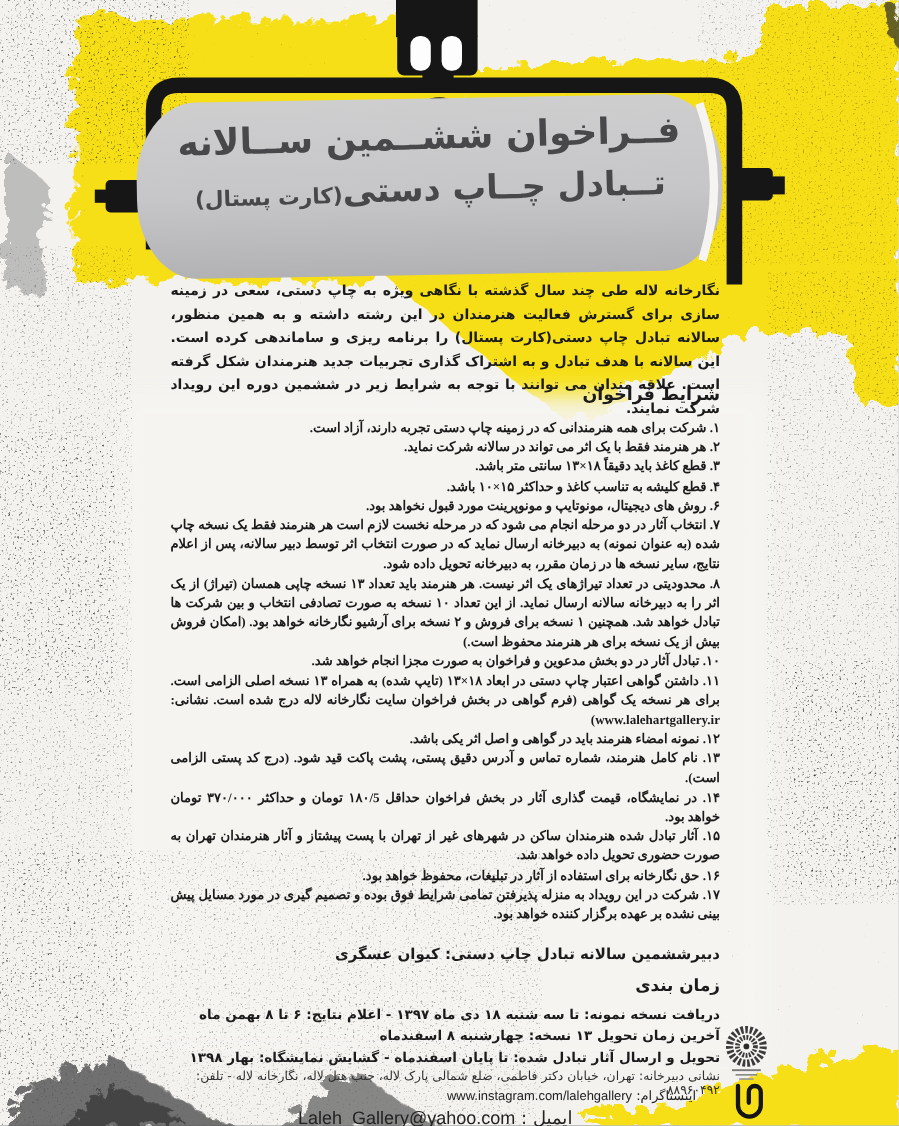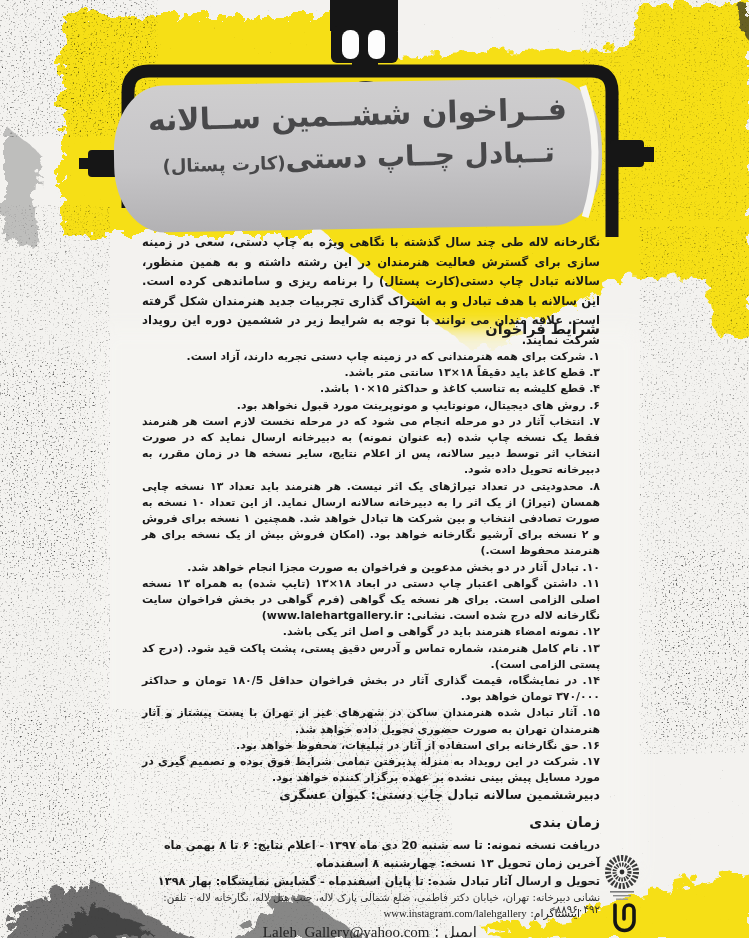--- a/index.html
+++ b/index.html
@@ -14,28 +14,28 @@
   .title-block{left:128px;top:97px;width:460px;text-align:center;color:#48484a;
     transform:rotate(-1.6deg);white-space:nowrap;}
   .title-l1{font-size:30px;font-weight:700;letter-spacing:-1px;}
   .title-l2{font-size:28px;font-weight:700;margin-top:9px;letter-spacing:-1px;}
   .title-paren{font-size:18px;font-weight:700;}
   
   .col{right:149px;width:458px;text-align:justify;}
   .intro{top:233px;font-size:11.6px;line-height:19.6px;font-weight:700;}
   .cond-head{top:321px;font-size:14.5px;font-weight:700;}
   .cond-list{top:349px;font-size:10.9px;line-height:16.2px;font-weight:700;}
-  .cond-list .list-item{margin:0;}
+  .cond-list .list-item{margin:0;font-family:Liberation Serif, serif;}
   .curator{top:787px;font-size:12.5px;font-weight:700;text-align:right;}
   .sched-head{top:814px;font-size:14px;font-weight:700;}
   .sched-list{top:837px;font-size:11.3px;line-height:18px;font-weight:700;text-align:right;}
   .addr{top:891px;font-size:10.3px;font-weight:400;color:#2e2e2e;text-align:right;}
   .insta{top:907px;right:169px;font-size:10.8px;font-weight:400;color:#222;white-space:nowrap;}
   .email{top:923px;right:272px;font-size:15px;font-weight:400;color:#222;white-space:nowrap;}
-  .latin{font-family:Liberation Serif, serif;direction:ltr;unicode-bidi:embed;}
+  .latin{font-family:Liberation Sans, sans-serif;direction:ltr;unicode-bidi:embed;}
 </style>
 </head>
 <body>
 
 <div class="poster" id="poster" style="--yellow: #f6df17;">
 
   <svg width="749" height="938" viewBox="0 0 749 938">
     <defs>
       <filter id="speck" x="-5%" y="-5%" width="110%" height="110%">
         <feTurbulence type="fractalNoise" baseFrequency="0.5" numOctaves="2" seed="11" result="n"></feTurbulence>
@@ -128,41 +128,42 @@
     <div class="title-l1">فــراخوان ششــمین ســالانه</div>
     <div class="title-l2"><span>تــبادل چــاپ دستی</span><span class="title-paren">(کارت پستال)</span></div>
   </div>
 
   <div class="abs col intro">نگارخانه لاله طی چند سال گذشته با نگاهی ویژه به چاپ دستی، سعی در زمینه سازی برای گسترش فعالیت هنرمندان در این رشته داشته و به همین منظور، سالانه تبادل چاپ دستی(کارت پستال) را برنامه ریزی و ساماندهی کرده است. این سالانه با هدف تبادل و به اشتراک گذاری تجربیات جدید هنرمندان شکل گرفته است. علاقه مندان می توانند با توجه به شرایط زیر در ششمین دوره این رویداد شرکت نمایند.</div>
 
   <div class="abs col cond-head">شرایط فراخوان</div>
 
   <div class="abs col cond-list">
       <div class="list-item">۱. شرکت برای همه هنرمندانی که در زمینه چاپ دستی تجربه دارند، آزاد است.</div>
+      <div class="list-item">۲. هر هنرمند فقط با یک اثر می تواند در سالانه شرکت نماید.</div>
       <div class="list-item">۳. قطع کاغذ باید دقیقاً ۱۸×۱۳ سانتی متر باشد.</div>
       <div class="list-item">۴. قطع کلیشه به تناسب کاغذ و حداکثر ۱۵×۱۰ باشد.</div>
       <div class="list-item">۶. روش های دیجیتال، مونوتایپ و مونوپرینت مورد قبول نخواهد بود.</div>
       <div class="list-item">۷. انتخاب آثار در دو مرحله انجام می شود که در مرحله نخست لازم است هر هنرمند فقط یک نسخه چاپ شده (به عنوان نمونه) به دبیرخانه ارسال نماید که در صورت انتخاب اثر توسط دبیر سالانه، پس از اعلام نتایج، سایر نسخه ها در زمان مقرر، به دبیرخانه تحویل داده شود.</div>
       <div class="list-item">۸. محدودیتی در تعداد تیراژهای یک اثر نیست. هر هنرمند باید تعداد ۱۳ نسخه چاپی همسان (تیراژ) از یک اثر را به دبیرخانه سالانه ارسال نماید. از این تعداد ۱۰ نسخه به صورت تصادفی انتخاب و بین شرکت ها تبادل خواهد شد. همچنین ۱ نسخه برای فروش و ۲ نسخه برای آرشیو نگارخانه خواهد بود. (امکان فروش بیش از یک نسخه برای هر هنرمند محفوظ است.)</div>
       <div class="list-item">۱۰. تبادل آثار در دو بخش مدعوین و فراخوان به صورت مجزا انجام خواهد شد.</div>
       <div class="list-item">۱۱. داشتن گواهی اعتبار چاپ دستی در ابعاد ۱۸×۱۳ (تایپ شده) به همراه ۱۳ نسخه اصلی الزامی است. برای هر نسخه یک گواهی (فرم گواهی در بخش فراخوان سایت نگارخانه لاله درج شده است. نشانی: www.lalehartgallery.ir)</div>
       <div class="list-item">۱۲. نمونه امضاء هنرمند باید در گواهی و اصل اثر یکی باشد.</div>
       <div class="list-item">۱۳. نام کامل هنرمند، شماره تماس و آدرس دقیق پستی، پشت پاکت قید شود. (درج کد پستی الزامی است).</div>
       <div class="list-item">۱۴. در نمایشگاه، قیمت گذاری آثار در بخش فراخوان حداقل ۱۸۰/5 تومان و حداکثر ۳۷۰/۰۰۰ تومان خواهد بود.</div>
       <div class="list-item">۱۵. آثار تبادل شده هنرمندان ساکن در شهرهای غیر از تهران با پست پیشتاز و آثار هنرمندان تهران به صورت حضوری تحویل داده خواهد شد.</div>
       <div class="list-item">۱۶. حق نگارخانه برای استفاده از آثار در تبلیغات، محفوظ خواهد بود.</div>
       <div class="list-item">۱۷. شرکت در این رویداد به منزله پذیرفتن تمامی شرایط فوق بوده و تصمیم گیری در مورد مسایل پیش بینی نشده بر عهده برگزار کننده خواهد بود.</div>
     </div>
 
   <div class="abs col sched-head">زمان بندی</div>
 
   <div class="abs col curator">دبیرششمین سالانه تبادل چاپ دستی: کیوان عسگری</div>
 
   <div class="abs col sched-list">
-      <div class="sched-item">دریافت نسخه نمونه: تا سه شنبه 20 دی ماه ۱۳۹۷ - اعلام نتایج: ۶ تا ۸ بهمن ماه</div>
+      <div class="sched-item">دریافت نسخه نمونه: تا سه شنبه ۱۸ دی ماه ۱۳۹۷ - اعلام نتایج: ۶ تا ۸ بهمن ماه</div>
       <div class="sched-item">آخرین زمان تحویل ۱۳ نسخه: چهارشنبه ۸ اسفندماه</div>
       <div class="sched-item">تحویل و ارسال آثار تبادل شده: تا پایان اسفندماه - گشایش نمایشگاه: بهار ۱۳۹۸</div>
     </div>
 
   <div class="abs col addr">نشانی دبیرخانه: تهران، خیابان دکتر فاطمی، ضلع شمالی پارک لاله، جنب هتل لاله، نگارخانه لاله - تلفن: ۸۸۹۶۰۴۹۲</div>
 
   <div class="abs insta">
     <span>اینستاگرام:</span>
     <span class="latin">www.instagram.com/lalehgallery</span>
   </div>

